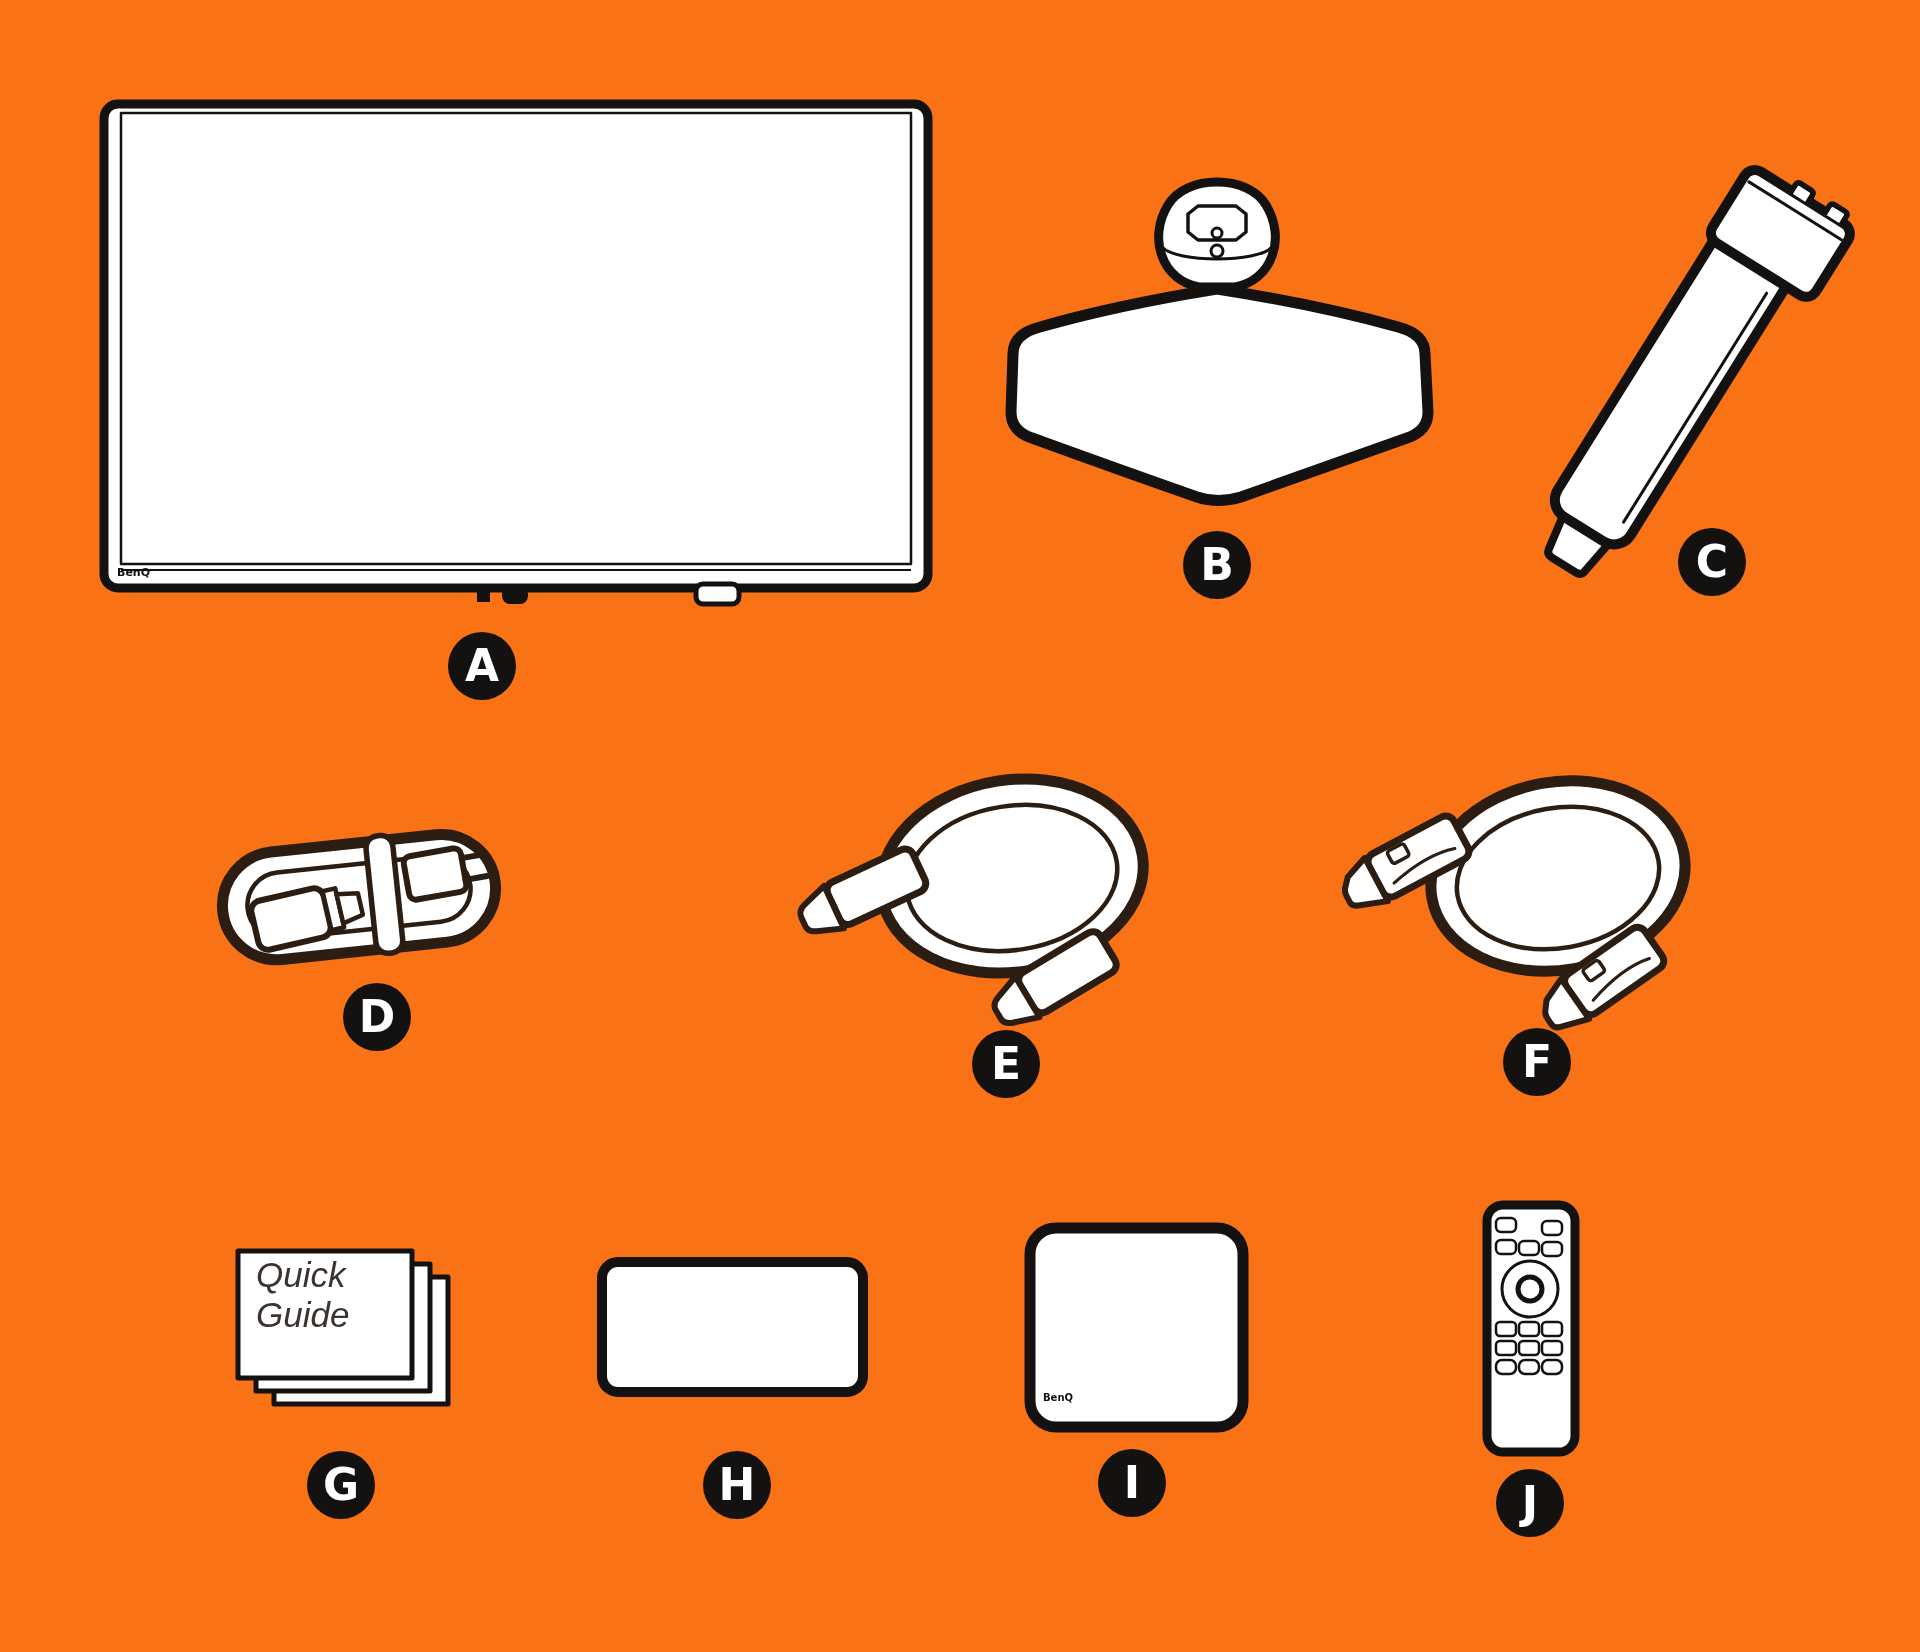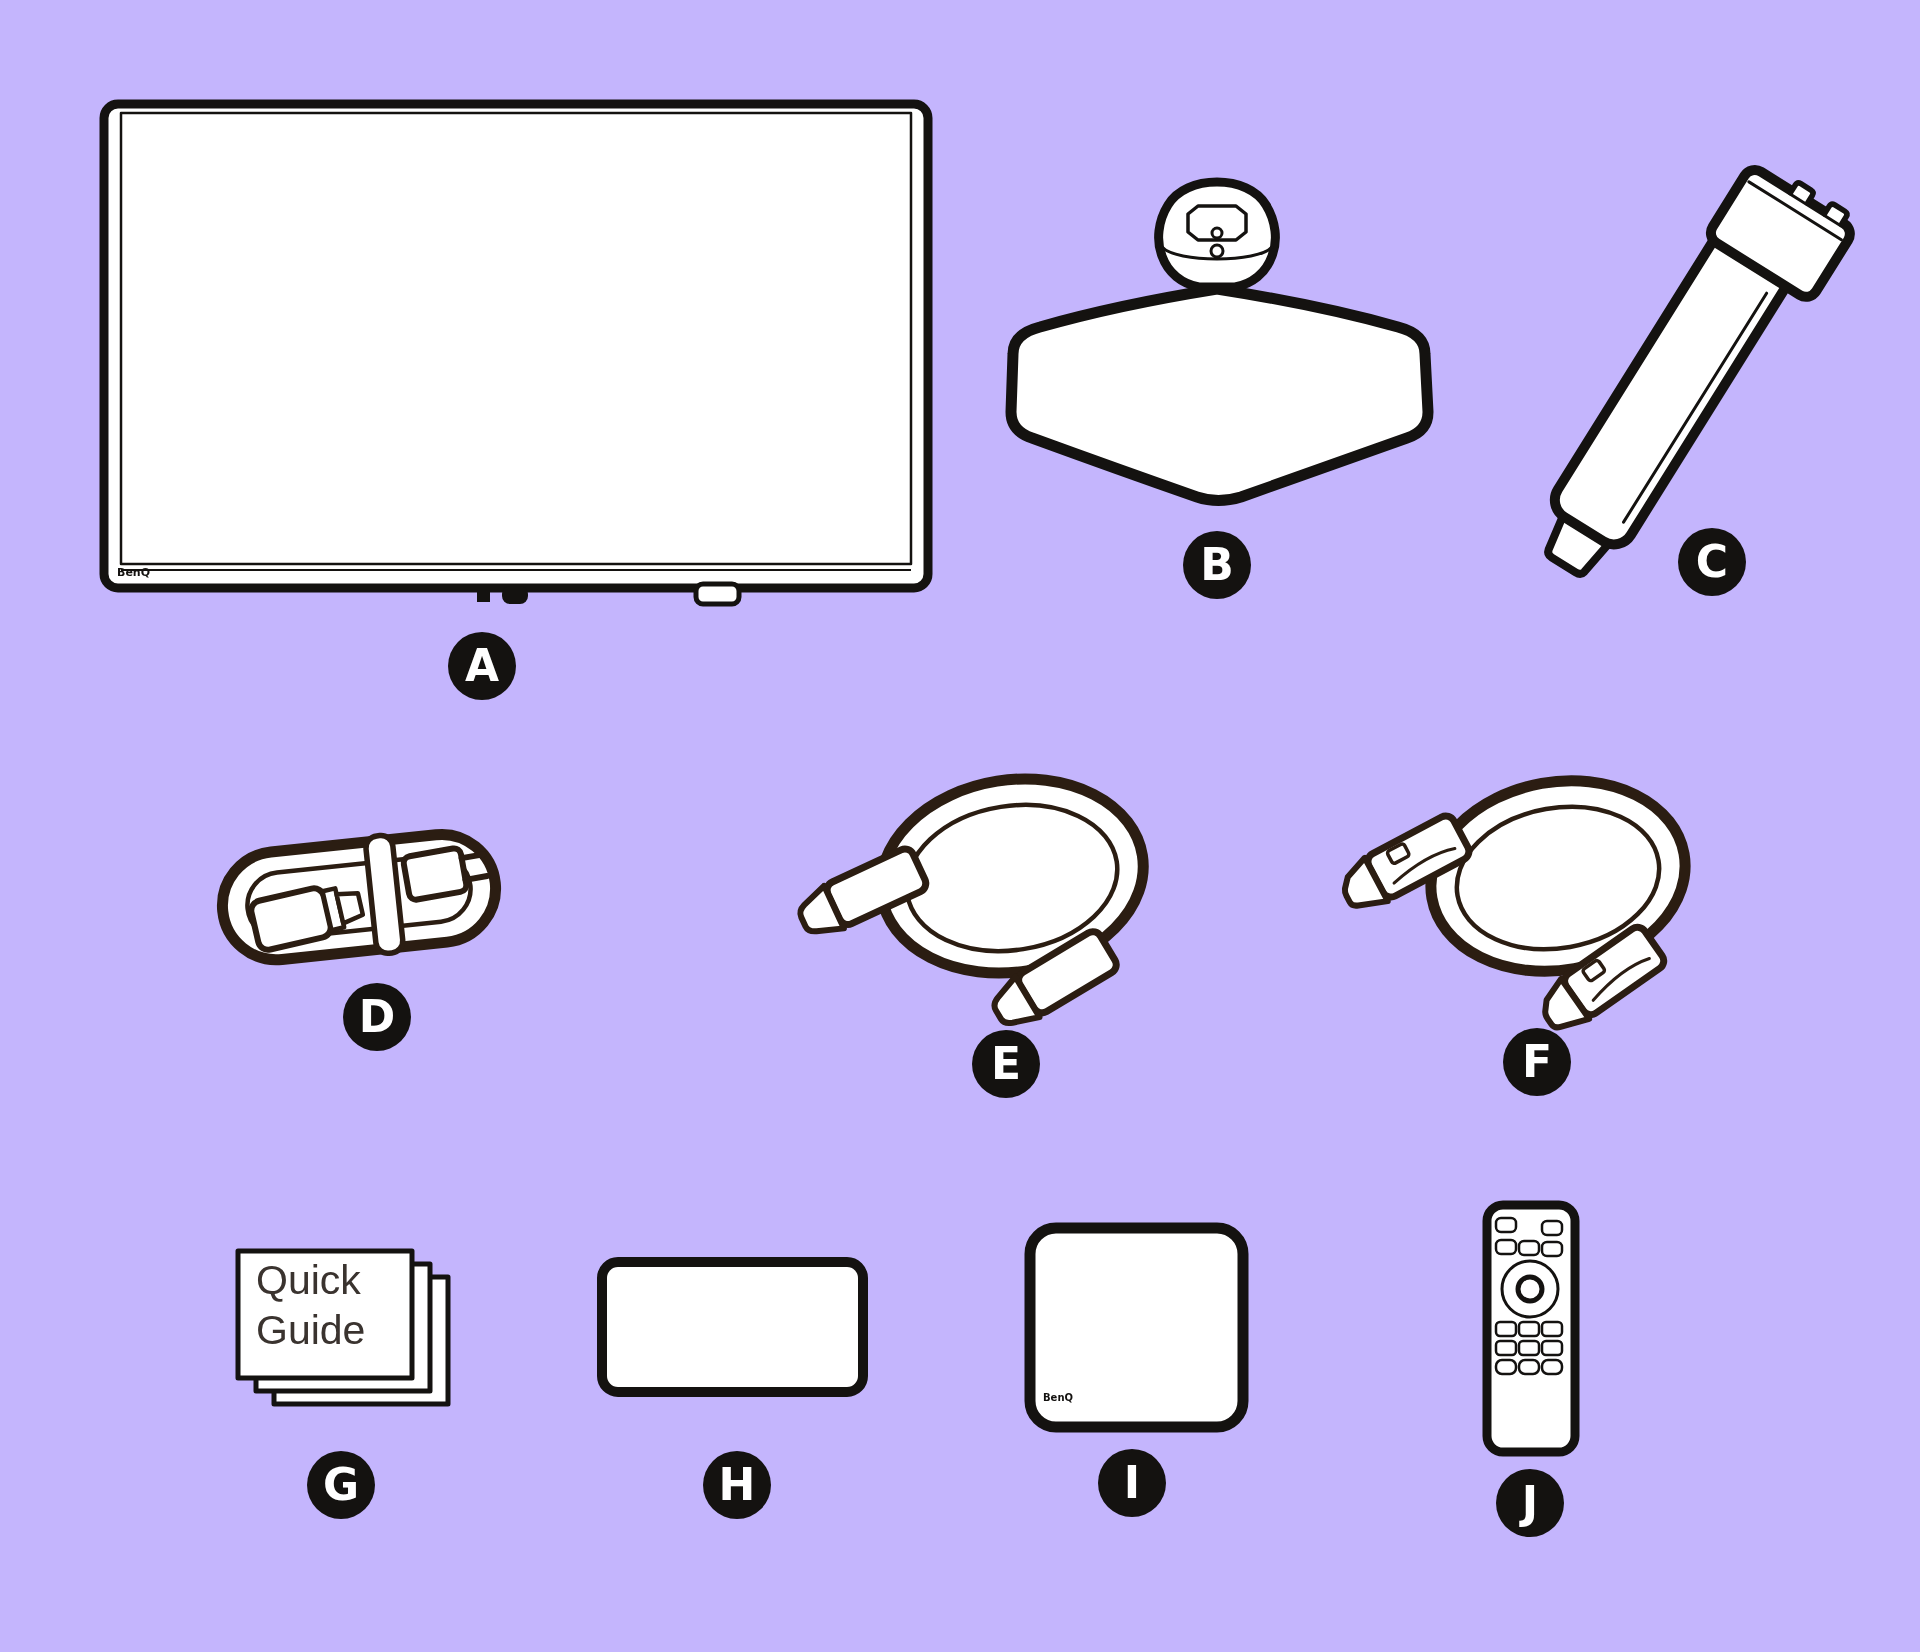--- a/index.html
+++ b/index.html
@@ -1,19 +1,19 @@
 <!DOCTYPE html>
 <html style="--ink: #141210; --cable-ink: #2b1d12; --text: #3a332f;"><head>
 <meta charset="utf-8">
 <style>
   html,body{margin:0;padding:0;background:#fff;}
   .canvas{
     position:relative;
     width:1920px;height:1652px;
-    background:#c4b5fd;
+    background:#f97316;
     font-family:"Liberation Sans",sans-serif;
     overflow:hidden;
   }
   .art{position:absolute;left:0;top:0;}
   
   .wh{fill:#fff;stroke:var(--ink,#141210);}
   .ln{fill:none;stroke:var(--ink,#141210);}
   .fl{fill:var(--ink,#141210);stroke:none;}
   .whc{fill:#fff;stroke:var(--cable-ink,#2b1d12);}
   .lnc{fill:none;stroke:var(--cable-ink,#2b1d12);}
@@ -30,22 +30,23 @@
   .brand-logo{
     position:absolute;color:var(--ink,#141210);
     font-family:"DejaVu Sans","Liberation Sans",sans-serif;
     font-weight:700;letter-spacing:0px;white-space:nowrap;
   }
   .logo-monitor{left:117px;top:566px;font-size:11px;}
   .logo-pad{left:1043px;top:1392px;font-size:10px;}
   .quick-guide-text{
     position:absolute;left:256px;top:1255px;width:150px;
     color:var(--text,#3a332f);
-    font-size:41px;line-height:50px;font-weight:500;
+    font-size:35px;line-height:40px;font-weight:500;
     white-space:pre-line;
+    font-style:italic;
   }
 </style>
 </head>
 <body>
 
 <div class="canvas">
 
 <svg class="art" width="1920" height="1652" viewBox="0 0 1920 1652">
 
   <g>

